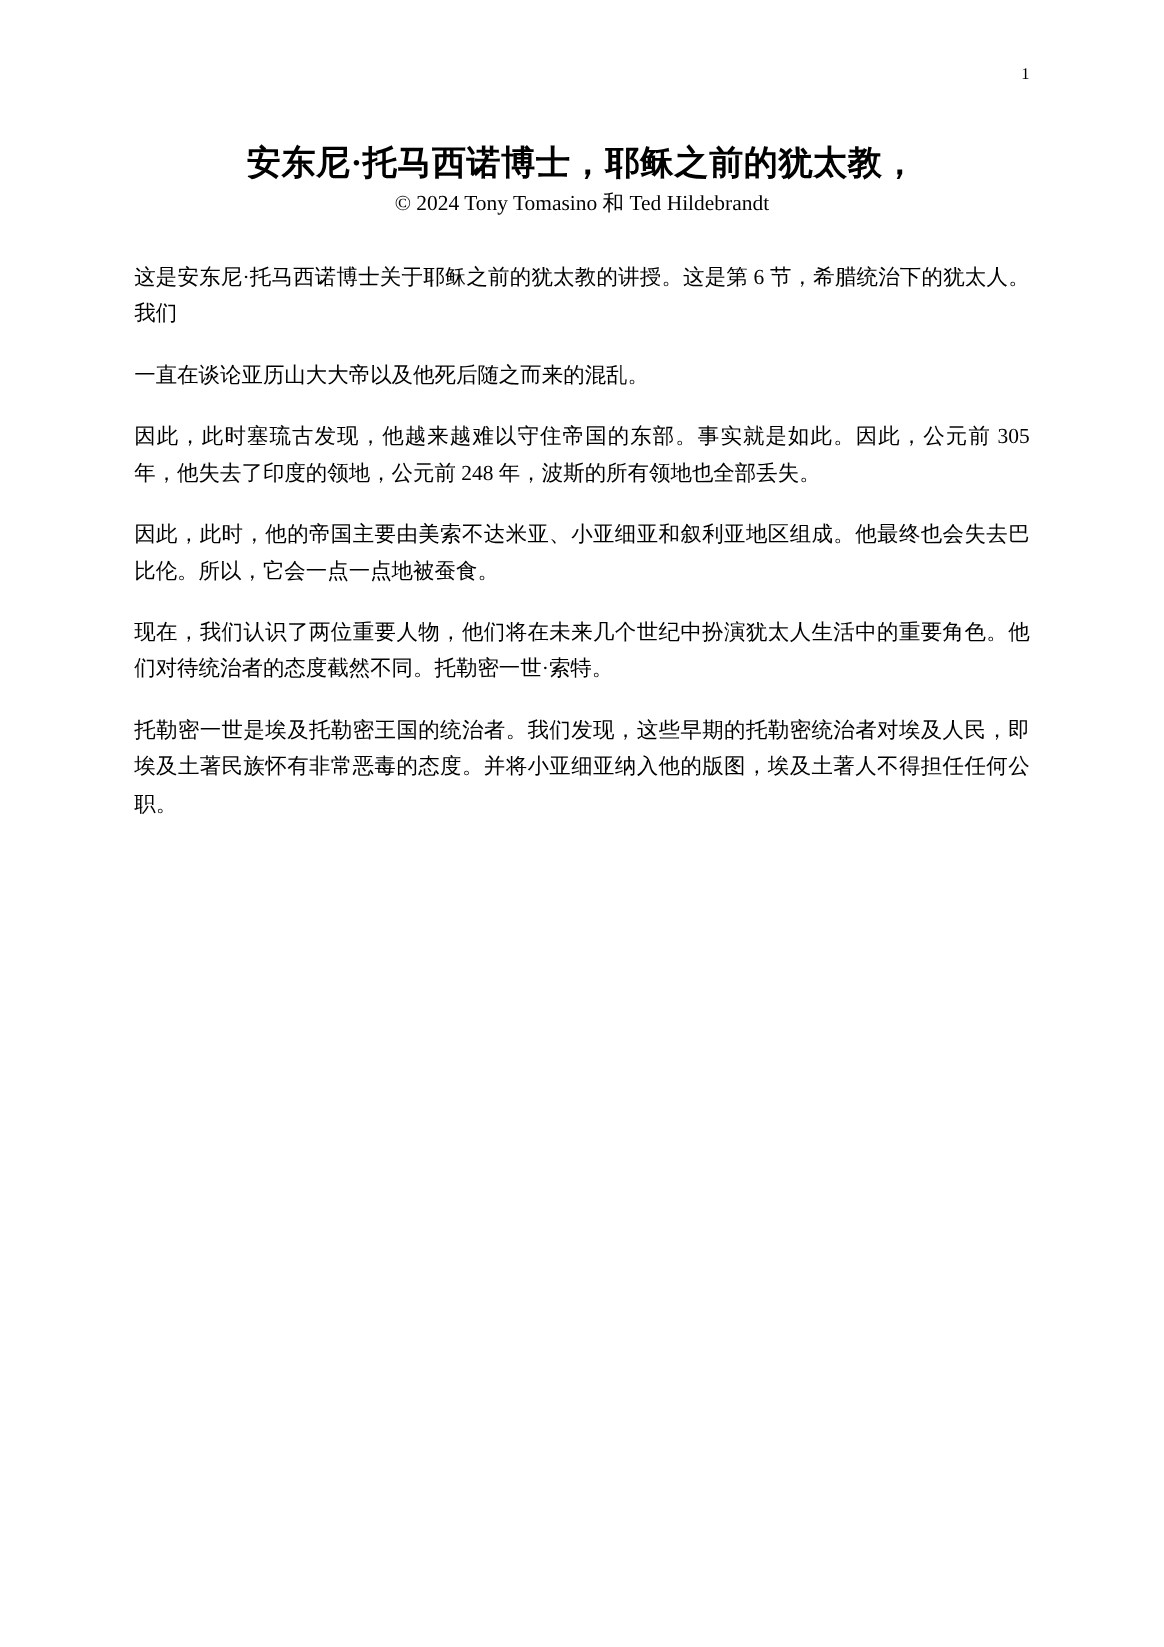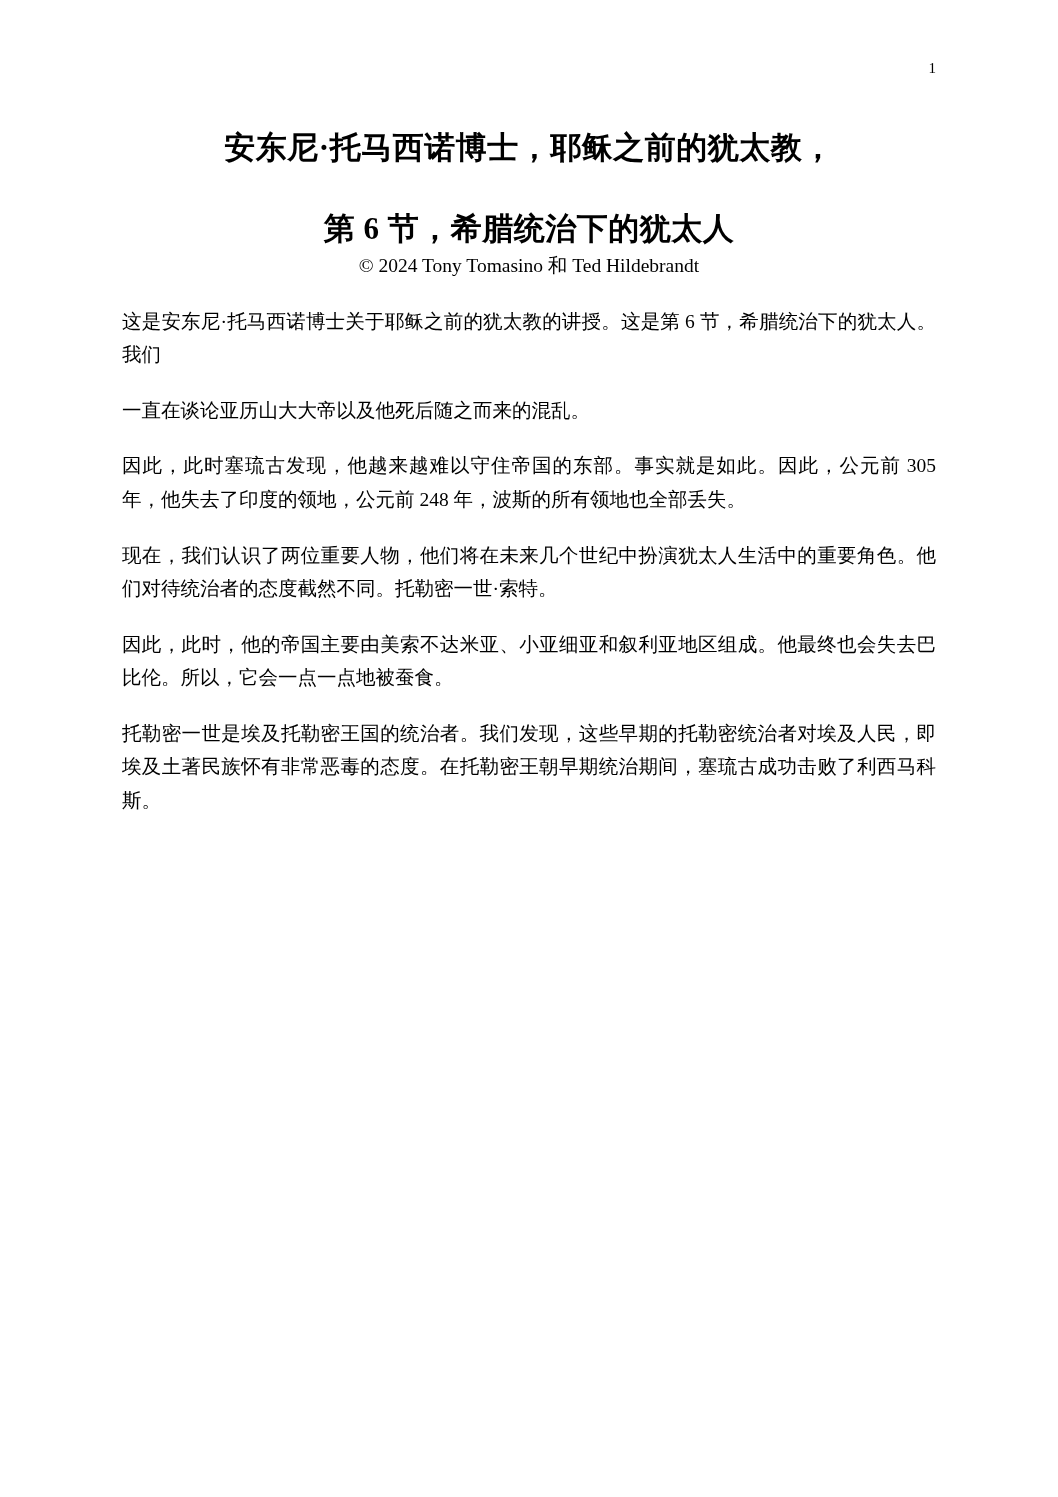--- a/index.html
+++ b/index.html
@@ -31,29 +31,28 @@
   .doc-title {
     text-align: center;
     font-weight: bold;
     font-size: 31px;
     line-height: 1.45;
     margin: 78px 0 0 0;
     letter-spacing: 0.5px;
   }
   .doc-title .line {
     display: block;
-    margin-top: 36px;
   }
   .copyright {
     text-align: center;
     font-size: 19.5px;
     font-family: "Liberation Serif", serif;
   }
   .body-text {
-    margin-top: 26px;
+    margin-top: 38px;
   }
   .body-text p {
     font-size: 19.5px;
     line-height: 1.72;
     margin: 0 0 22px 0;
     text-align: justify;
     text-justify: inter-character;
     font-family: "Liberation Serif", serif;
   }
   .body-text p.last {
@@ -62,27 +61,26 @@
 </style>
 </head>
 <body>
 
 <div class="page">
 
   <div class="page-number">1</div>
 
   <h1 class="doc-title">
     <span class="line">安东尼·托马西诺博士，耶稣之前的犹太教，</span>
-    <span class="line">第 6 节，希腊统治下的犹太人</span>
   </h1>
 
   <div class="copyright">© 2024 Tony Tomasino 和 Ted Hildebrandt</div>
 
   <div class="body-text">
     <p>这是安东尼·托马西诺博士关于耶稣之前的犹太教的讲授。这是第 6 节，希腊统治下的犹太人。我们</p>
     <p>一直在谈论亚历山大大帝以及他死后随之而来的混乱。</p>
     <p>因此，此时塞琉古发现，他越来越难以守住帝国的东部。事实就是如此。因此，公元前 305 年，他失去了印度的领地，公元前 248 年，波斯的所有领地也全部丢失。</p>
+    <p>因此，此时，他的帝国主要由美索不达米亚、小亚细亚和叙利亚地区组成。他最终也会失去巴比伦。所以，它会一点一点地被蚕食。</p>
     <p>现在，我们认识了两位重要人物，他们将在未来几个世纪中扮演犹太人生活中的重要角色。他们对待统治者的态度截然不同。托勒密一世·索特。</p>
-    <p>因此，此时，他的帝国主要由美索不达米亚、小亚细亚和叙利亚地区组成。他最终也会失去巴比伦。所以，它会一点一点地被蚕食。</p>
-    <p class="last">托勒密一世是埃及托勒密王国的统治者。我们发现，这些早期的托勒密统治者对埃及人民，即埃及土著民族怀有非常恶毒的态度。在托勒密王朝早期统治期间，塞琉古成功击败了利西马科斯。</p>
+    <p class="last">托勒密一世是埃及托勒密王国的统治者。我们发现，这些早期的托勒密统治者对埃及人民，即埃及土著民族怀有非常恶毒的态度。并将小亚细亚纳入他的版图，埃及土著人不得担任任何公职。</p>
   </div>
 
 </div>
 
 </body></html>

